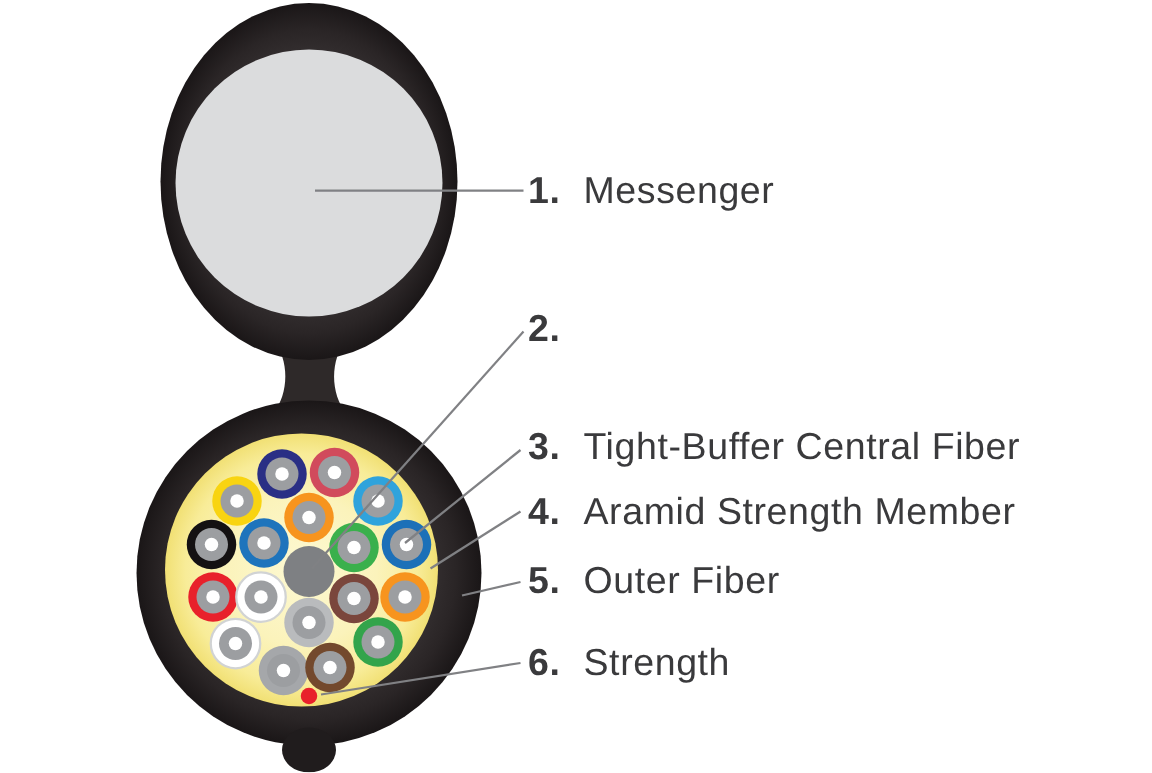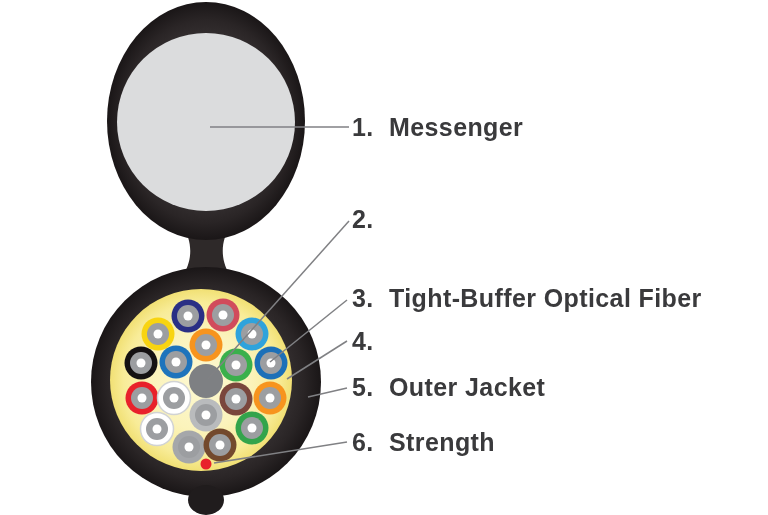--- a/index.html
+++ b/index.html
@@ -22,21 +22,21 @@
     letter-spacing:0.4px;
     color:#3A3A3C;
     white-space:nowrap;
   }
   .legend-item .num{
     font-weight:700;
     width:37px;
     flex:0 0 auto;
   }
   .legend-item .lbl{
-    font-weight:700;
+    font-weight:400;
   }
 </style>
 </head>
 <body>
 
 <div class="stage">
 
   <svg width="768" height="515" viewBox="0 0 768 515">
     <defs>
       <radialGradient id="gJacket" cx="50%" cy="50%" r="50%">
@@ -137,28 +137,29 @@
   <div class="legend">
     <div class="legend-item" style="top:111px">
       <span class="num">1.</span>
       <span class="lbl">Messenger</span>
     </div>
     <div class="legend-item" style="top:203px">
       <span class="num">2.</span>
     </div>
     <div class="legend-item" style="top:282px">
       <span class="num">3.</span>
-      <span class="lbl">Tight-Buffer Optical Fiber</span>
+      <span class="lbl">Tight-Buffer Central Fiber</span>
     </div>
     <div class="legend-item" style="top:325px">
       <span class="num">4.</span>
+      <span class="lbl">Aramid Strength Member</span>
     </div>
     <div class="legend-item" style="top:371px">
       <span class="num">5.</span>
-      <span class="lbl">Outer Jacket</span>
+      <span class="lbl">Outer Fiber</span>
     </div>
     <div class="legend-item" style="top:426px">
       <span class="num">6.</span>
       <span class="lbl">Strength</span>
     </div>
   </div>
 
 </div>
 
 </body></html>

